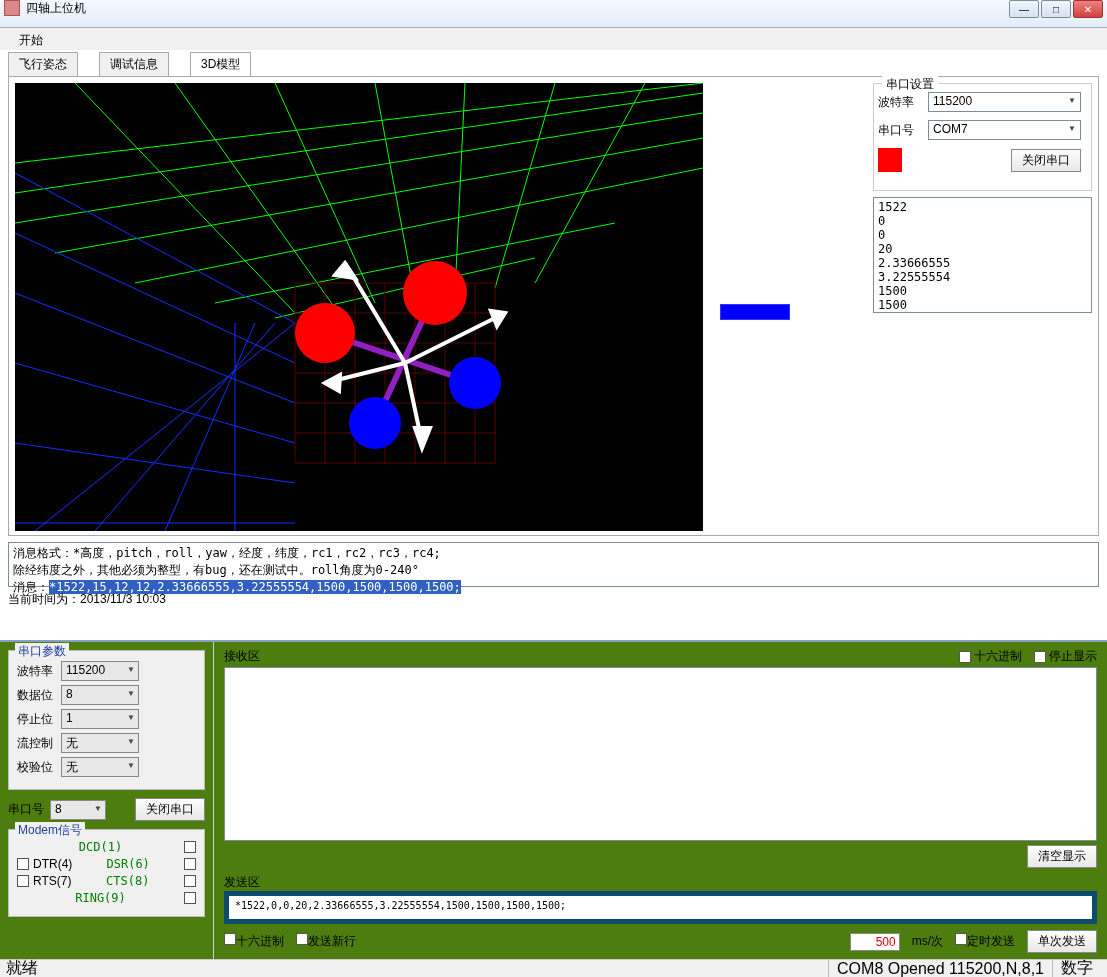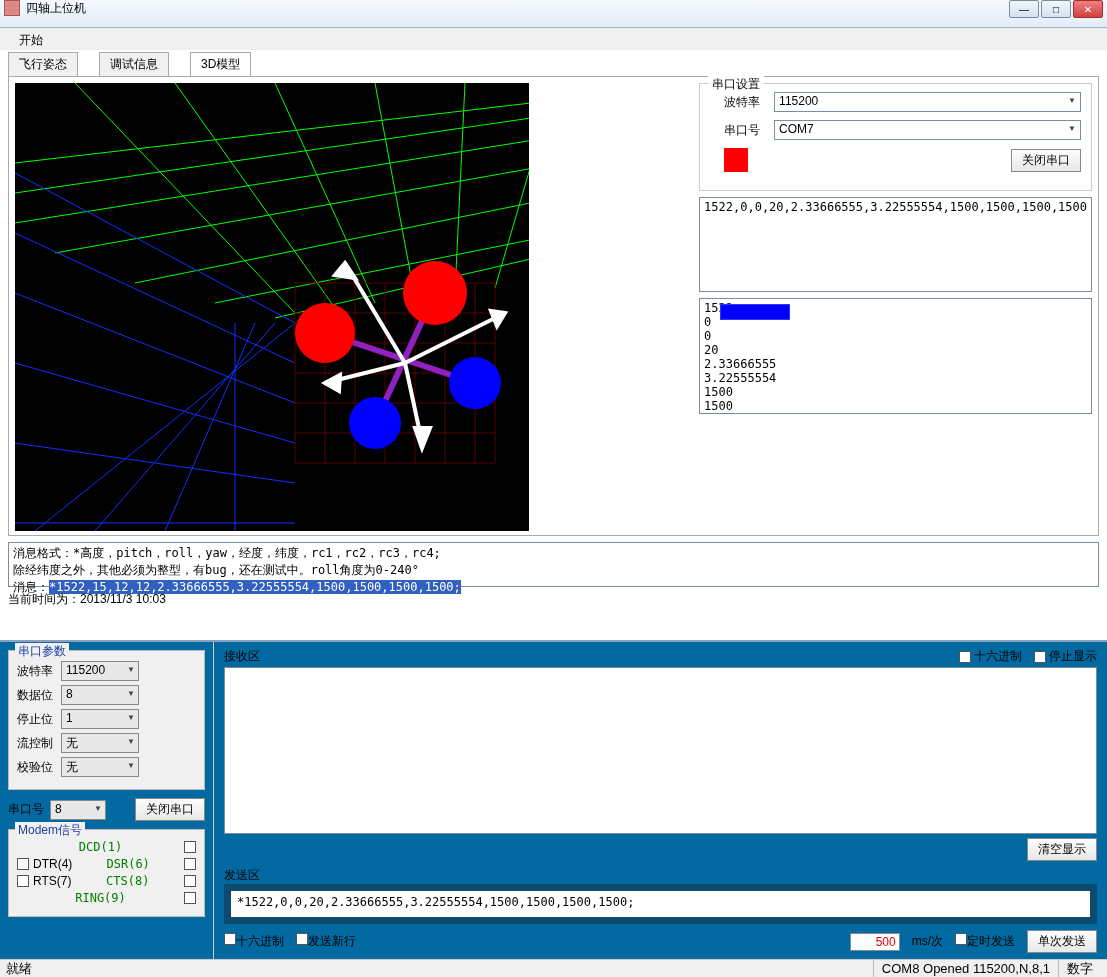--- a/index.html
+++ b/index.html
@@ -23,41 +23,41 @@
 .tabstrip { height: 22px; display: flex; align-items: flex-end; gap: 22px; }
 .tab { padding: 3px 10px; border: 1px solid #aaa; background: #f0f0f0; border-bottom: none; font-size: 12px; margin-right: -1px; }
 .tab.active { background: #fff; position: relative; z-index: 2; }
 
 .tabcontent { border: 1px solid #aaa; height: 460px; background: #fff; display: flex; padding: 6px; }
 
 .canvas3d { width: 688px; height: 448px; background: #000; position: relative; overflow: hidden; }
 .overlay-label { position: absolute; top: 254px; left: 720px; width: 70px; height: 16px; background: #0000ff; color: #0000ff; font-size: 10px; text-align: center; border: 1px solid #33f; }
 
 .rightpanel { flex: 1; padding-left: 170px; display: flex; flex-direction: column; gap: 6px; }
-.groupbox { border: 1px solid #ccc; padding: 8px 10px 10px 24px; position: relative; }
+.groupbox { border: 1px solid #ccc; padding: 8px 10px 10px 4px; position: relative; }
 .groupbox > .legend { position: absolute; top: -8px; left: 8px; background: #fff; padding: 0 4px; font-size: 12px; }
 .row { display: flex; align-items: center; margin-bottom: 8px; }
 .row label { width: 50px; }
 .combo { flex: 1; height: 20px; border: 1px solid #7a8ca0; background: #fff; position: relative; padding: 1px 18px 1px 4px; font-size: 12px; }
 .combo::after { content: "▼"; position: absolute; right: 4px; top: 3px; font-size: 8px; color: #444; }
 .redsq { width: 24px; height: 24px; background: #ff0000; display: inline-block; }
 .btn { border: 1px solid #888; background: linear-gradient(#fdfdfd,#e8e8e8); padding: 2px 10px; font-size: 12px; }
 
 .txtbox { border: 1px solid #7a8ca0; background: #fff; font-family: SimSun, monospace; font-size: 12px; padding: 2px 4px; white-space: pre-wrap; overflow: hidden; }
 .txt1 { height: 80px; }
 .txt2 { height: 95px; }
 .txt3 { height: 116px; }
 
 .msgbar { margin-top: 6px; border: 1px solid #7a8ca0; background: #fff; font-family: SimSun, monospace; font-size: 12px; padding: 2px 4px; height: 45px; white-space: pre-wrap; }
 .msgbar .hl { background: #3060c0; color: #fff; }
 
 .timebar { margin-top: 4px; font-size: 12px; }
 
 
-.lower { position: absolute; top: 640px; left: 0; right: 0; bottom: 18px; border-top: 2px solid #8aa0c0; background: #0369a1; display: flex; }
+.lower { position: absolute; top: 640px; left: 0; right: 0; bottom: 18px; border-top: 2px solid #8aa0c0; background: #4d7c0f; display: flex; }
 .lower-left { width: 214px; padding: 8px; border-right: 1px solid #ccc; }
 .lower-right { flex: 1; padding: 6px 10px; display: flex; flex-direction: column; }
 
 .gb { border: 1px solid #bbb; padding: 10px 8px 8px 8px; position: relative; margin-bottom: 8px; background: #f0f0f0; }
 .gb .legend { position: absolute; top: -8px; left: 6px; background: #f0f0f0; padding: 0 3px; font-size: 12px; color: #2040a0; }
 .gb .row2 { display: flex; align-items: center; margin-bottom: 4px; }
 .gb .row2 label { width: 44px; font-size: 12px; }
 .sel { width: 78px; height: 20px; border: 1px solid #888; background: #e8e8e8; position: relative; padding: 1px 16px 1px 4px; font-size: 12px; }
 .sel::after { content: "▼"; position: absolute; right: 3px; top: 3px; font-size: 8px; color: #444; }
 
@@ -67,27 +67,27 @@
 .modem-row .left { display: flex; align-items: center; gap: 4px; }
 .cbx { width: 12px; height: 12px; border: 1px solid #555; background: #fff; display: inline-block; }
 .green { color: #008000; font-family: monospace; }
 
 .recv-head { display: flex; align-items: center; font-size: 12px; margin-bottom: 2px; }
 .recv-head .title { flex: 1; }
 .recv-head label { margin-left: 12px; display: flex; align-items: center; gap: 3px; }
 .recvbox { flex: 1; border: 1px solid #7a8ca0; background: #fff; min-height: 150px; }
 .clearbtn-row { text-align: right; margin: 4px 0 6px 0; }
 
-.sendbox { border: 7px solid #0c4a6e; background: #fff; height: 40px; padding: 4px 6px; font-family: SimSun, monospace; font-size: 12px; }
+.sendbox { border: 5px solid #0c4a6e; background: #fff; height: 33px; padding: 4px 6px; font-family: SimSun, monospace; font-size: 10px; }
 .send-foot { display: flex; align-items: center; font-size: 12px; margin-top: 6px; gap: 12px; }
 .send-foot .sp { flex: 1; }
 .msinput { width: 50px; height: 18px; border: 1px solid #888; background: #fff; color: #d00; text-align: right; padding: 0 3px; font-size: 12px; }
 
 
-.statusbar { position: absolute; bottom: 0; left: 0; right: 0; height: 18px; background: #f0f0f0; border-top: 1px solid #ccc; display: flex; align-items: center; font-size: 13px; padding: 0 6px; }
+.statusbar { position: absolute; bottom: 0; left: 0; right: 0; height: 18px; background: #f0f0f0; border-top: 1px solid #ccc; display: flex; align-items: center; font-size: 16px; padding: 0 6px; }
 .statusbar .cell { border-left: 1px solid #bbb; padding: 0 8px; height: 100%; display: flex; align-items: center; }
 .statusbar .fill { flex: 1; }
 
 svg.grid3d { position: absolute; top: 0; left: 0; }
 </style>
 </head>
 <body>
 
 <div class="titlebar">
   <div class="titlebar-icon"></div>
@@ -195,21 +195,20 @@
         <div class="row">
           <label>串口号</label>
           <div class="combo">COM7</div>
         </div>
         <div class="row">
           <span class="redsq"></span>
           <span style="flex:1"></span>
           <button class="btn">关闭串口</button>
         </div>
       </div>
-      <div class="txtbox txt2">1522,0,0,20,2.33666555,3.22555554,1500,1500,1500,1500</div>
       <div class="txtbox txt3">1522
 0
 0
 20
 2.33666555
 3.22555554
 1500
 1500
 1500
 1500</div>

